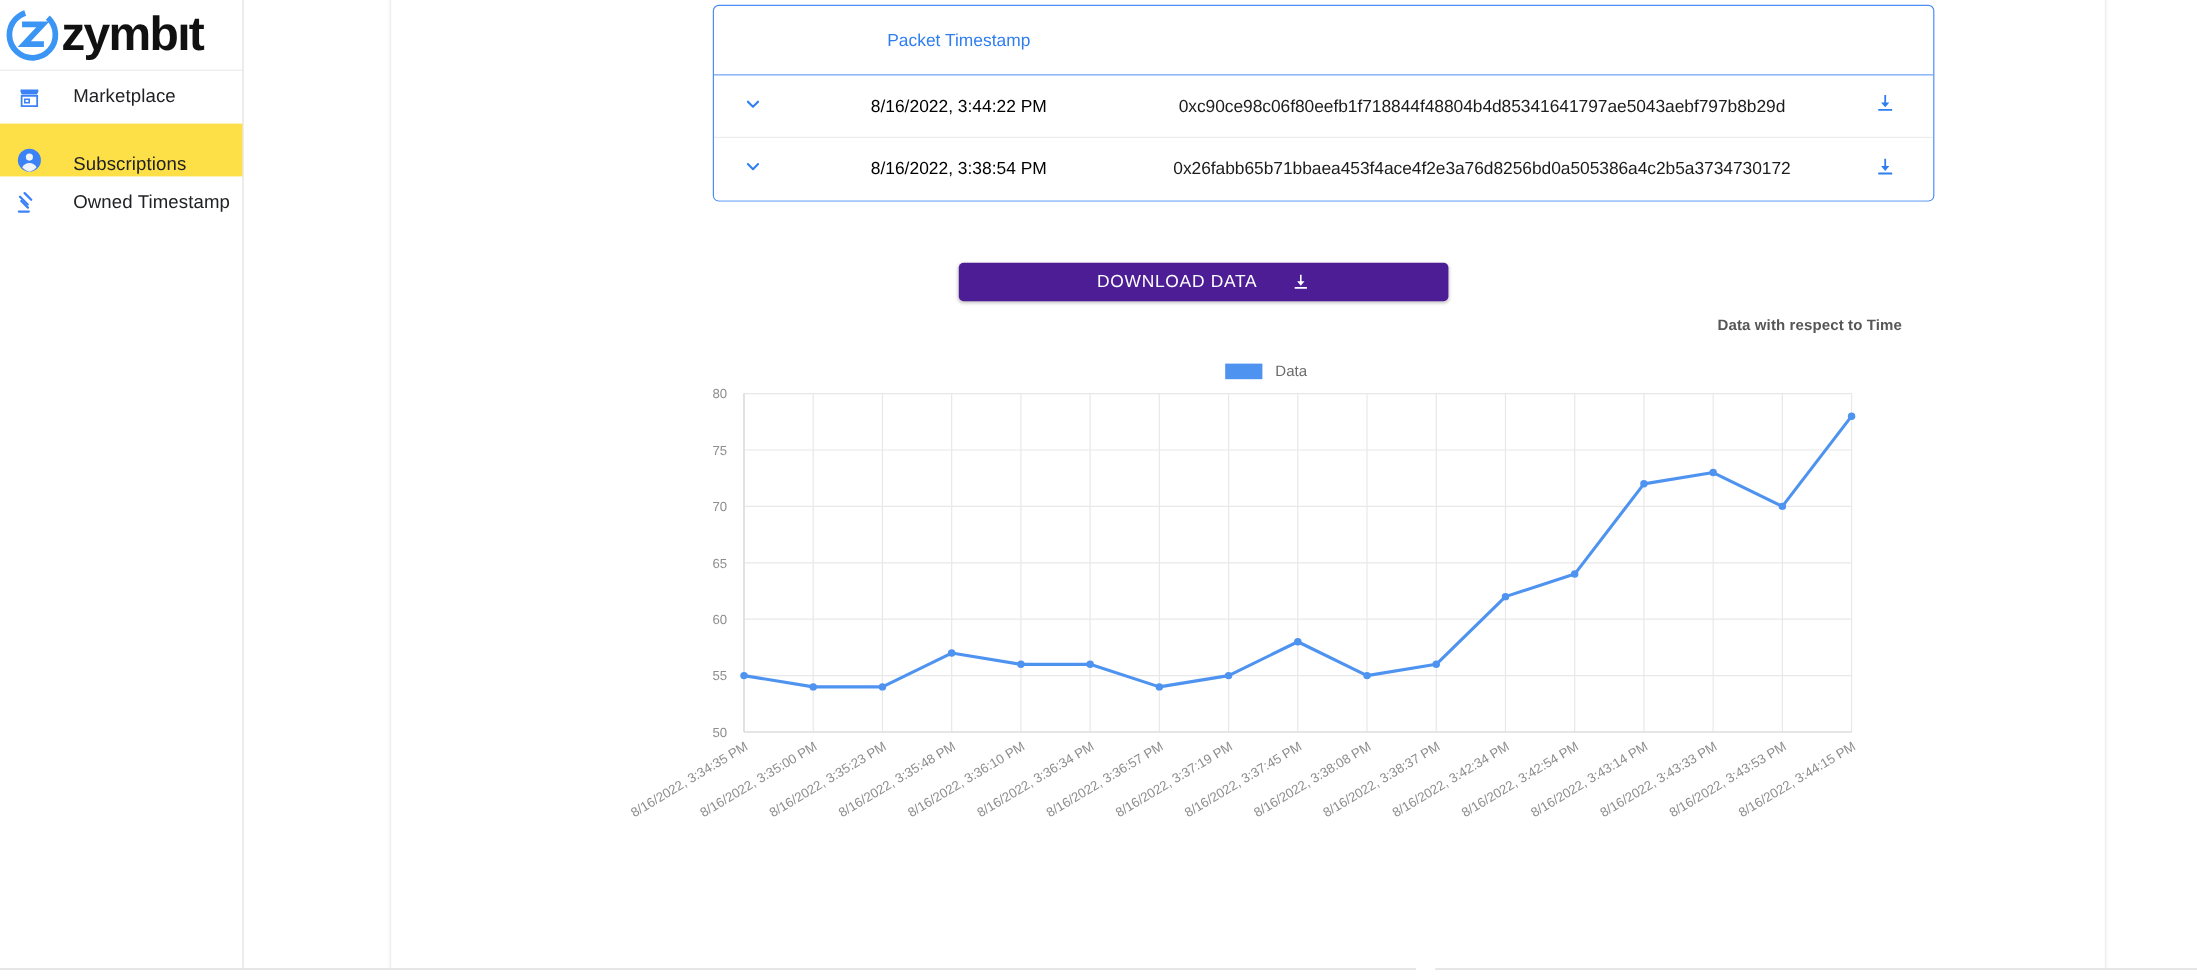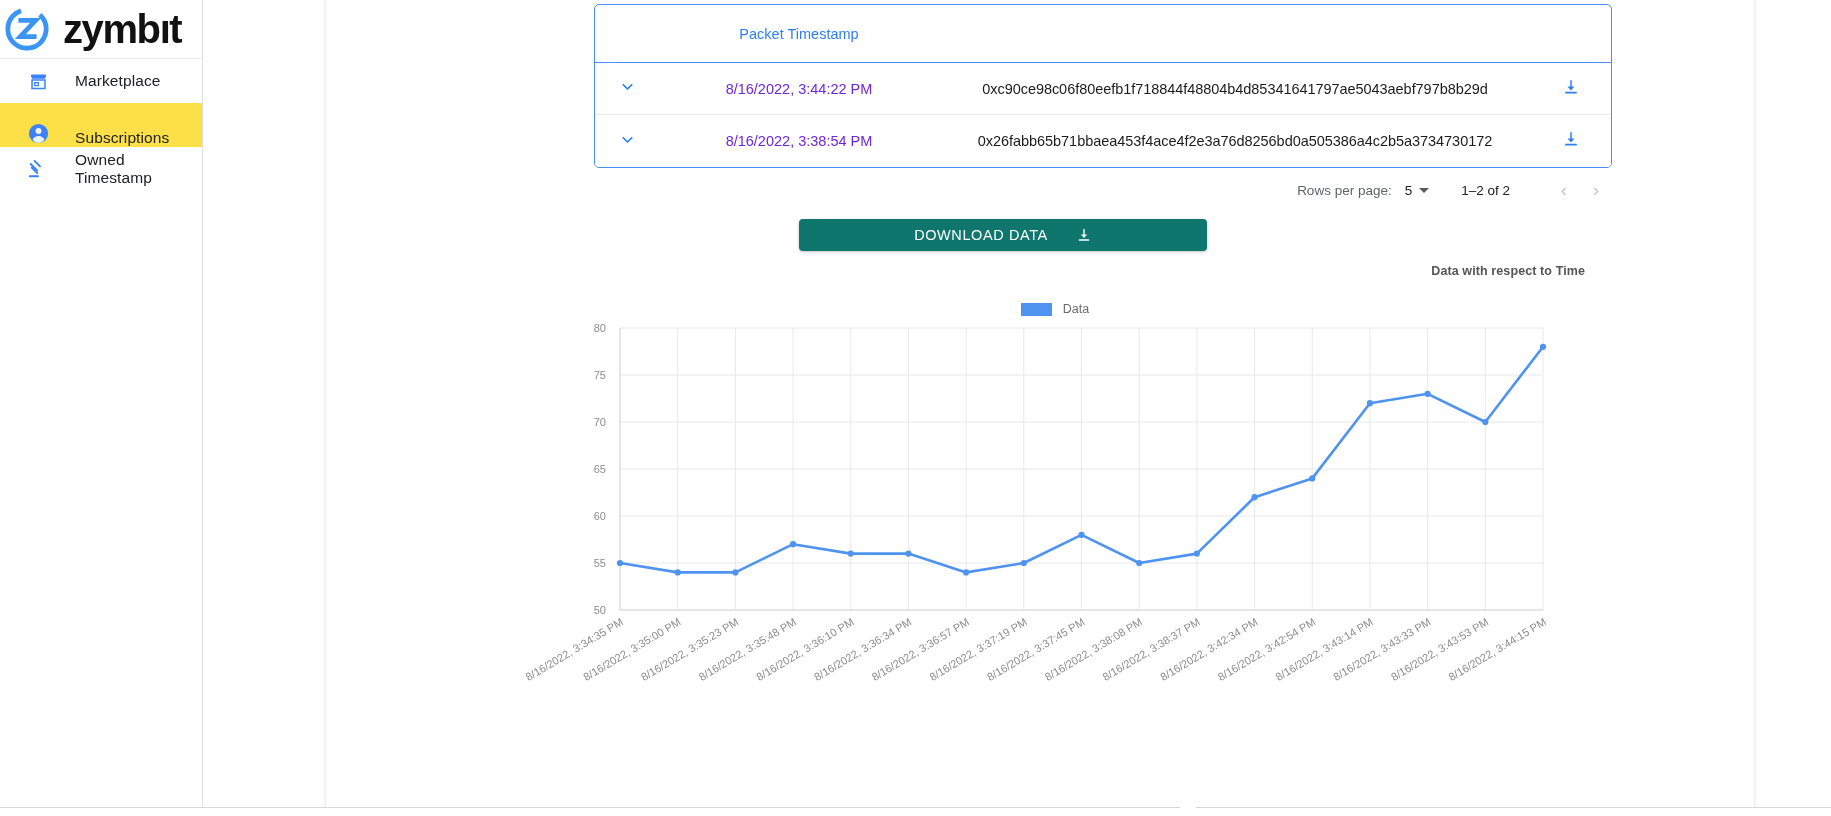--- a/index.html
+++ b/index.html
@@ -19,26 +19,26 @@
     background: #ffffff;
     border-right: 1px solid #e0e0e0;
   }
   #logo-block {
     height: 59px; display: flex; align-items: center;
     padding-left: 4px; border-bottom: 1px solid #ececec;
   }
   #logo-mark { width: 46px; height: 46px; flex: 0 0 46px; }
   #logo-word {
     font-size: 40px; font-weight: 700; letter-spacing: -1.4px;
-    color: #111111; margin-left: 13px; line-height: 1;
+    color: #111111; margin-left: 1px; line-height: 1;
     font-family: "Liberation Sans", sans-serif;
   }
   .nav-item {
     display: flex; align-items: center;
-    height: 44px; padding-left: 24px; cursor: pointer;
+    height: 44px; padding-left: 10px; cursor: pointer;
   }
   .nav-item.active { background: #fde047; align-items: flex-end; }
   .nav-icon {
     width: 28px; height: 28px; flex: 0 0 28px;
     display: flex; align-items: center; justify-content: center;
     color: #3b82f6;
   }
   .nav-label {
     margin-left: 23px; font-size: 15.5px; color: #202124;
     letter-spacing: .1px;
@@ -80,21 +80,21 @@
   .trow {
     display: flex; align-items: center; height: 52px;
     border-bottom: 1px solid #ececec; background: #fff;
   }
   .trow:last-child { border-bottom: none; }
   .cell-expand {
     width: 64px; display: flex; align-items: center; justify-content: center;
     color: #2f7ef0; cursor: pointer;
   }
   .cell-ts {
-    width: 280px; text-align: center; font-size: 14.5px; color: #6d28d9;
+    width: 280px; text-align: center; font-size: 14.5px; color: #000000;
   }
   .cell-id {
     flex: 1; text-align: center; font-size: 14.5px; color: #1c1c1c;
     letter-spacing: -.05px;
   }
   .cell-dl {
     width: 80px; display: flex; align-items: center; justify-content: center;
     color: #2f7ef0; cursor: pointer;
   }
 
@@ -120,21 +120,21 @@
   .pg-btn {
     width: 32px; height: 32px; display: flex;
     align-items: center; justify-content: center;
     color: #c4c4c4; font-size: 19px; cursor: pointer;
   }
 
   
   #download-btn {
     position: absolute; left: 474px; top: 207px;
     width: 408px; height: 32px;
-    background: #0f766e; border-radius: 4px;
+    background: #4c1d95; border-radius: 4px;
     display: flex; align-items: center; justify-content: center;
     color: #ffffff; font-size: 14.5px; letter-spacing: .6px;
     cursor: pointer; box-shadow: 0 1px 3px rgba(0,0,0,.25); gap: 20px;
   }
   #download-btn-icon { margin-left: 8px; display: flex; }
 
   
   #chart-area { position: absolute; left: 200px; top: 252px; width: 1060px; height: 440px; }
   #chart-title {
     text-align: right; font-size: 12.5px; font-weight: 700;
@@ -264,30 +264,20 @@
           <span>
             <svg viewBox="0 0 24 24" width="18" height="18" fill="currentColor">
               <path d="M11 3h2v8.2h3.6L12 16.6 7.4 11.2H11V3z"></path>
               <rect x="4.2" y="18.4" width="15.6" height="2.1" rx="0.6"></rect>
             </svg>
           </span>
         </div>
       </div>
     </div>
 
-    <div id="pagination">
-      <span id="rows-label">Rows per page:</span>
-      <span id="rows-select">
-        <span id="rows-value">5</span>
-        <span id="rows-caret"></span>
-      </span>
-      <span id="range-label">1–2 of 2</span>
-      <span class="pg-btn">‹</span>
-      <span class="pg-btn">›</span>
-    </div>
 
     <div id="download-btn">
       <span>DOWNLOAD DATA</span>
       <span id="download-btn-icon">
         <svg viewBox="0 0 24 24" width="16" height="16" fill="#ffffff">
           <path d="M11 3h2v8.2h3.6L12 16.6 7.4 11.2H11V3z"></path>
           <rect x="4.2" y="18.4" width="15.6" height="2.1" rx="0.6"></rect>
         </svg>
       </span>
     </div>

